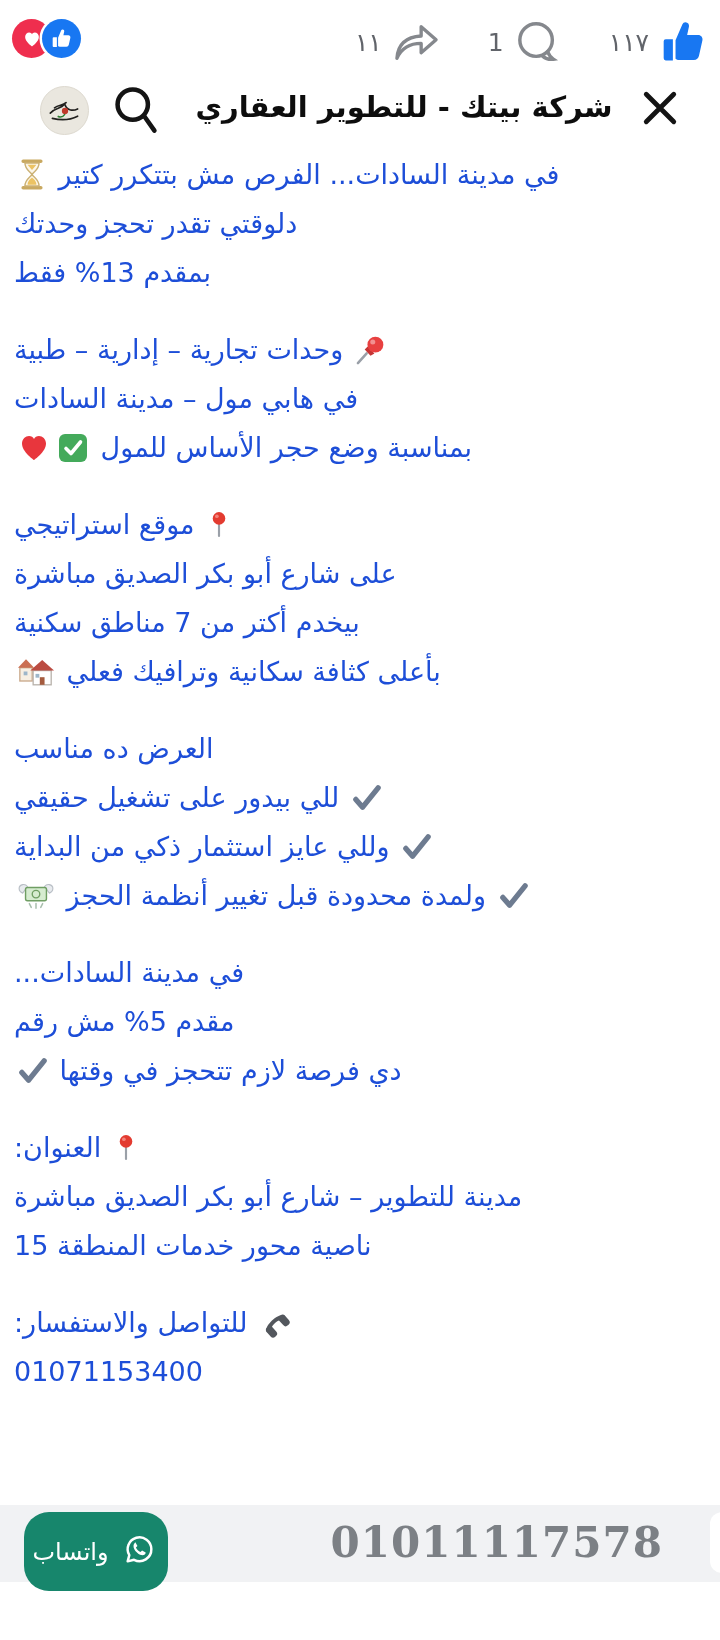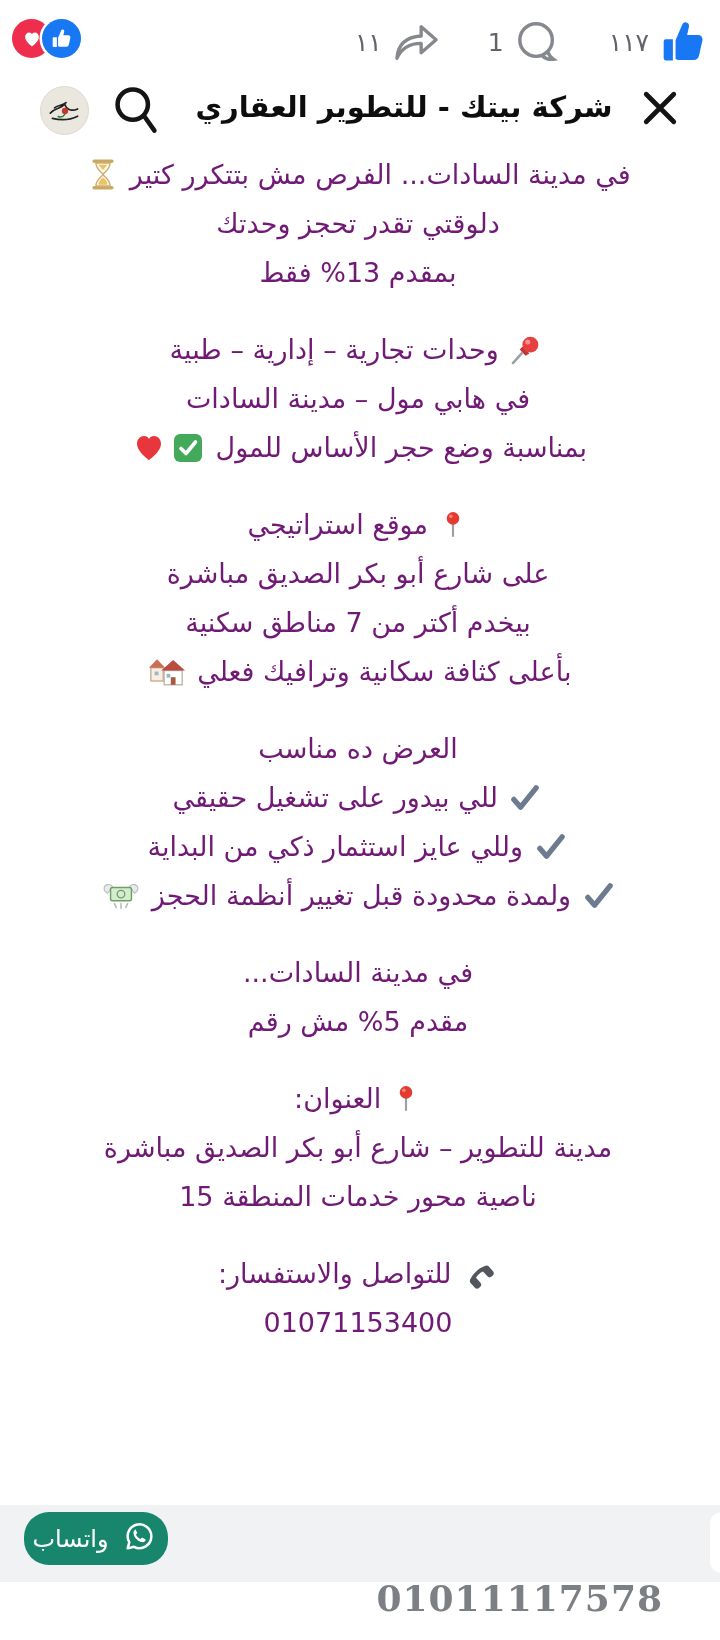--- a/index.html
+++ b/index.html
@@ -19,33 +19,33 @@
   .stat-count{font-size:25px;color:#61646a;line-height:1;}
   .stat-icon svg{display:block;}
   
   .avatar{position:absolute;left:40px;top:86px;width:47px;height:47px;border-radius:50%;
     background:#eae7df;border:1px solid #ddd9cf;display:flex;align-items:center;justify-content:center;overflow:hidden;}
   .search-btn{position:absolute;left:110px;top:84px;width:52px;height:52px;}
   .page-title{position:absolute;top:90px;left:50%;transform:translateX(-50%);
     font-size:29px;font-weight:bold;color:#0d0d0d;white-space:nowrap;direction:rtl;margin-left:44px;}
   .close-btn{position:absolute;left:642px;top:90px;width:38px;height:38px;}
   
-  .post-body{position:absolute;top:150px;right:18px;left:14px;direction:rtl;text-align:center;
-    color:#701a75;font-size:27px;line-height:49px;}
+  .post-body{position:absolute;top:150px;right:18px;left:14px;direction:rtl;text-align:left;
+    color:#1d4ed8;font-size:27px;line-height:49px;}
   .para{margin:0 0 28px 0;}
   .line{white-space:nowrap;}
   .emoji{display:inline-block;vertical-align:middle;margin:0 3px;line-height:0;position:relative;top:-2px;}
   .emoji svg{display:block;}
   
   .bottom-strip{position:absolute;top:1505px;left:0;width:720px;height:77px;background:#f1f2f4;}
-  .wa-btn{position:absolute;left:24px;top:1512px;width:144px;height:53px;border-radius:25px;
+  .wa-btn{position:absolute;left:24px;top:1512px;width:144px;height:79px;border-radius:25px;
     background:#17866c;display:flex;direction:rtl;align-items:center;justify-content:center;gap:10px;}
   .wa-label{color:#fff;font-size:24px;}
-  .phone-number{position:absolute;top:1568px;right:57px;font-family:"DejaVu Serif",serif;
-    font-weight:bold;font-size:36px;color:#7c8085;letter-spacing:1px;line-height:61px;}
+  .phone-number{position:absolute;top:1512px;right:57px;font-family:"DejaVu Serif",serif;
+    font-weight:bold;font-size:42px;color:#7c8085;letter-spacing:1px;line-height:61px;}
   .peek-btn{position:absolute;left:710px;top:1512px;width:26px;height:61px;border-radius:12px;background:#ffffff;}
 </style>
 </head>
 <body>
 
 <div class="reactions-left">
   <span class="rx-circle rx-love">
     <svg width="22" height="22" viewBox="0 0 24 24">
         <path d="M12 20 S4.5 15 4.5 9.8 C4.5 7 6.6 5 9 5 c1.5 0 2.5 .8 3 1.8 .5 -1 1.5 -1.8 3 -1.8 c2.4 0 4.5 2 4.5 4.8 C19.5 15 12 20 12 20z" fill="#fff"></path>
       </svg>
@@ -164,20 +164,23 @@
             <path d="M6 12 C1 10 1 4 6 3 c3 -.6 5 2 5 2z" fill="#e8ebee" stroke="#b9bfc6" stroke-width="1.2"></path>
             <path d="M34 12 C39 10 39 4 34 3 c-3 -.6 -5 2 -5 2z" fill="#e8ebee" stroke="#b9bfc6" stroke-width="1.2"></path>
             <rect x="9" y="6" width="22" height="14" rx="2" fill="#d6ecd0" stroke="#6f9e63" stroke-width="1.5"></rect>
             <circle cx="20" cy="13" r="4" fill="none" stroke="#6f9e63" stroke-width="1.4"></circle>
             <path d="M13 23 l2 4 M20 23 v5 M27 23 l-2 4" stroke="#a9bfae" stroke-width="1.6" stroke-linecap="round"></path>
           </svg></span></div>
     </div>
     <div class="para">
       <div class="line">في مدينة السادات...</div>
       <div class="line">مقدم 5% مش رقم</div>
+      <div class="line">دي فرصة لازم تتحجز في وقتها <span class="emoji"><svg width="31" height="31" viewBox="0 0 32 32">
+            <path d="M5 18 l7 8 L28 6" stroke="#6d7b90" stroke-width="5.5" fill="none" stroke-linecap="round" stroke-linejoin="round"></path>
+          </svg></span></div>
     </div>
     <div class="para">
       <div class="line"><span class="emoji"><svg width="26" height="35" viewBox="0 0 34 36">
             <path d="M17 17 V33" stroke="#9aa0a8" stroke-width="2.8" stroke-linecap="round"></path>
             <circle cx="17" cy="10" r="8.2" fill="#e33b30"></circle>
             <circle cx="14.2" cy="7.2" r="2.4" fill="#f2847c"></circle>
           </svg></span> العنوان:</div>
       <div class="line">مدينة للتطوير – شارع أبو بكر الصديق مباشرة</div>
       <div class="line">ناصية محور خدمات المنطقة 15</div>
     </div>

